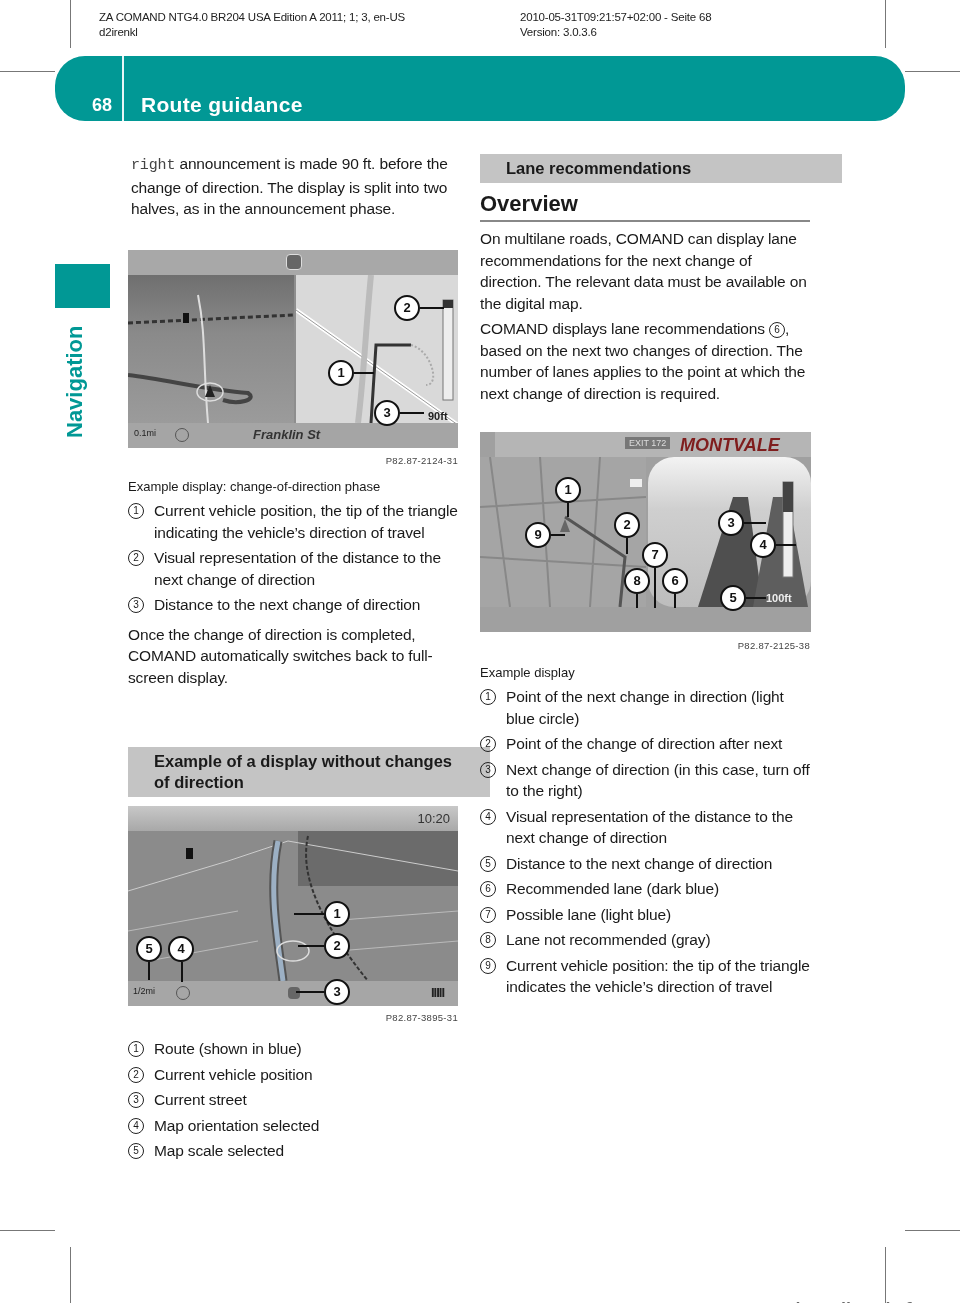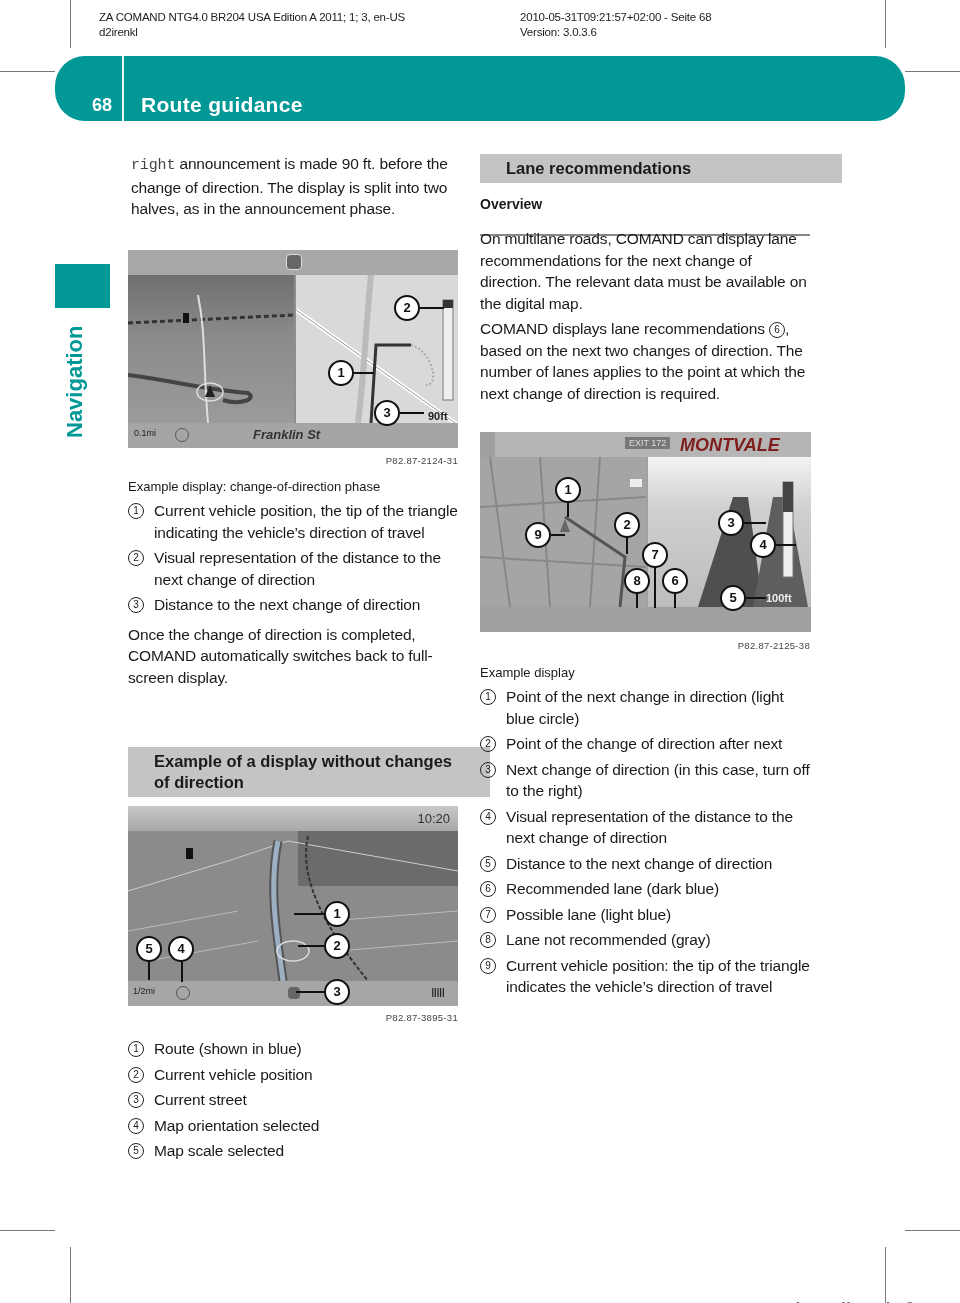--- a/index.html
+++ b/index.html
@@ -14,21 +14,21 @@
   .side-sq { left: 55px; top: 264px; width: 55px; height: 44px; background: #019895; }
   .side-label { left: 62px; top: 318px; width: 40px; height: 120px; }
   .side-label span { position: absolute; left: 0; top: 0; transform-origin: left top; transform: translate(0px,120px) rotate(-90deg); color: #019895; font-weight: bold; font-size: 22px; white-space: nowrap; }
   .body-text { font-size: 15.5px; line-height: 21.5px; letter-spacing: -0.15px; }
   .mono { font-family: "Liberation Mono", monospace; color: #444; font-size: 15px; }
   .caption { font-size: 13px; line-height: 18px; }
   .list-item { position: relative; padding-left: 26px; font-size: 15.5px; line-height: 21.5px; margin-top: 4px; letter-spacing: -0.15px; }
   .num-circ { position: absolute; left: 0; top: 3px; width: 14px; height: 14px; border: 1px solid #222; border-radius: 50%; font-size: 10px; line-height: 14px; text-align: center; box-sizing: content-box; }
   .inline-circ { display: inline-block; width: 14px; height: 14px; border: 1px solid #222; border-radius: 50%; font-size: 10px; line-height: 14px; text-align: center; vertical-align: 1px; }
   .h-gray { background: #c4c4c4; font-weight: bold; font-size: 16.5px; padding: 4px 26px; line-height: 21px; }
-  .h-sub { font-weight: bold; font-size: 14px; line-height: 22px; border-bottom: 2px solid #888; padding-bottom: 19px; }
+  .h-sub { font-weight: bold; font-size: 22px; line-height: 22px; border-bottom: 2px solid #888; padding-bottom: 5px; }
   .fig { background: #9a9a9a; overflow: hidden; }
   .fig-code { font-size: 9.5px; color: #444; text-align: right; letter-spacing: 0.3px; }
   .callout { position: absolute; width: 22px; height: 22px; border-radius: 50%; background: #fff; border: 2px solid #111; font-weight: bold; font-size: 13px; line-height: 22px; text-align: center; color: #111; }
   .cline { position: absolute; background: #111; }
 </style>
 </head>
 <body>
 
 <div class="crop" style="left:70px;top:0;width:1px;height:48px;"></div>
 <div class="crop" style="left:885px;top:0;width:1px;height:48px;"></div>
@@ -128,21 +128,21 @@
     <path d="M150,10 C140,60 150,110 155,150" stroke="#555" stroke-width="9" fill="none"></path>
     <path d="M150,10 C140,60 150,110 155,150" stroke="#9cb0c4" stroke-width="5" fill="none"></path>
     <path d="M180,5 C170,50 200,100 240,150" stroke="#333" stroke-width="2" stroke-dasharray="4,2" fill="none"></path>
     <rect x="58" y="17" width="7" height="11" fill="#111"></rect>
     <ellipse cx="165" cy="120" rx="16" ry="10" stroke="#ddd" stroke-width="1.5" fill="none"></ellipse>
   </svg>
   <div class="abs" style="left:0;top:175px;width:330px;height:25px;background:#a6a6a6;">
     <span class="abs" style="left:5px;top:5px;font-size:9px;color:#222;">1/2mi</span>
     <span class="abs" style="left:48px;top:5px;width:12px;height:12px;border-radius:50%;border:1px solid #555;"></span>
     <span class="abs" style="left:160px;top:6px;width:12px;height:12px;border-radius:4px;background:#666;"></span>
-    <span class="abs" style="right:14px;top:4px;font-size:13px;font-weight:normal;color:#222;letter-spacing:-1px;">IIIII</span>
+    <span class="abs" style="right:14px;top:4px;font-size:13px;font-weight:bold;color:#222;letter-spacing:-1px;">IIIII</span>
   </div>
   <div class="callout" style="left:196px;top:95px;">1</div>
   <div class="cline" style="left:166px;top:107px;width:30px;height:2px;"></div>
   <div class="callout" style="left:196px;top:127px;">2</div>
   <div class="cline" style="left:170px;top:139px;width:26px;height:2px;"></div>
   <div class="callout" style="left:196px;top:173px;">3</div>
   <div class="cline" style="left:168px;top:185px;width:28px;height:2px;"></div>
   <div class="callout" style="left:8px;top:130px;">5</div>
   <div class="cline" style="left:20px;top:156px;width:2px;height:18px;"></div>
   <div class="callout" style="left:40px;top:130px;">4</div>
@@ -173,21 +173,21 @@
     <span class="abs" style="left:130px;top:5px;font-size:9px;background:#777;color:#ddd;padding:1px 4px;">EXIT 172</span>
     <span class="abs" style="left:185px;top:3px;font-size:18px;font-weight:bold;font-style:italic;color:#7f1d1d;">MONTVALE</span>
   </div>
   <svg class="abs" style="left:0;top:25px;" width="166" height="150">
     <rect width="166" height="150" fill="#a5a5a5"></rect>
     <path d="M0,50 L166,40 M10,0 L30,150 M0,100 L166,110 M60,0 L70,150 M120,0 L110,150" stroke="#888" stroke-width="2" fill="none"></path>
     <path d="M85,60 L130,90 L145,100 L140,150" stroke="#555" stroke-width="3" fill="none"></path>
     <polygon points="85,62 80,75 90,75" fill="#666"></polygon>
     <rect x="150" y="22" width="12" height="8" fill="#eee"></rect>
   </svg>
-  <div class="abs" style="left:168px;top:25px;width:163px;height:150px;background:linear-gradient(#f3f3f3,#cfcfcf 35%,#bdbdbd);">
+  <div class="abs" style="left:168px;top:25px;width:163px;height:150px;background:linear-gradient(#f3f3f3,#cfcfcf 35%,#bdbdbd);border-radius:26px;">
     <svg width="163" height="150">
       <polygon points="50,150 115,150 100,40 85,40" fill="#4f4f4f"></polygon>
       <polygon points="105,150 160,150 140,40 125,40" fill="#5e5e5e"></polygon>
       <rect x="135" y="25" width="10" height="95" fill="#eee" stroke="#777"></rect>
       <rect x="135" y="25" width="10" height="30" fill="#444"></rect>
       <text x="118" y="145" font-size="11" font-weight="bold" fill="#eee" font-family="Liberation Sans, sans-serif">100ft</text>
     </svg>
   </div>
   <div class="abs" style="left:0;top:175px;width:331px;height:25px;background:#a6a6a6;margin-top:32px;">
     <span class="abs" style="left:10px;top:5px;font-size:9px;color:#222;">1mi</span>

